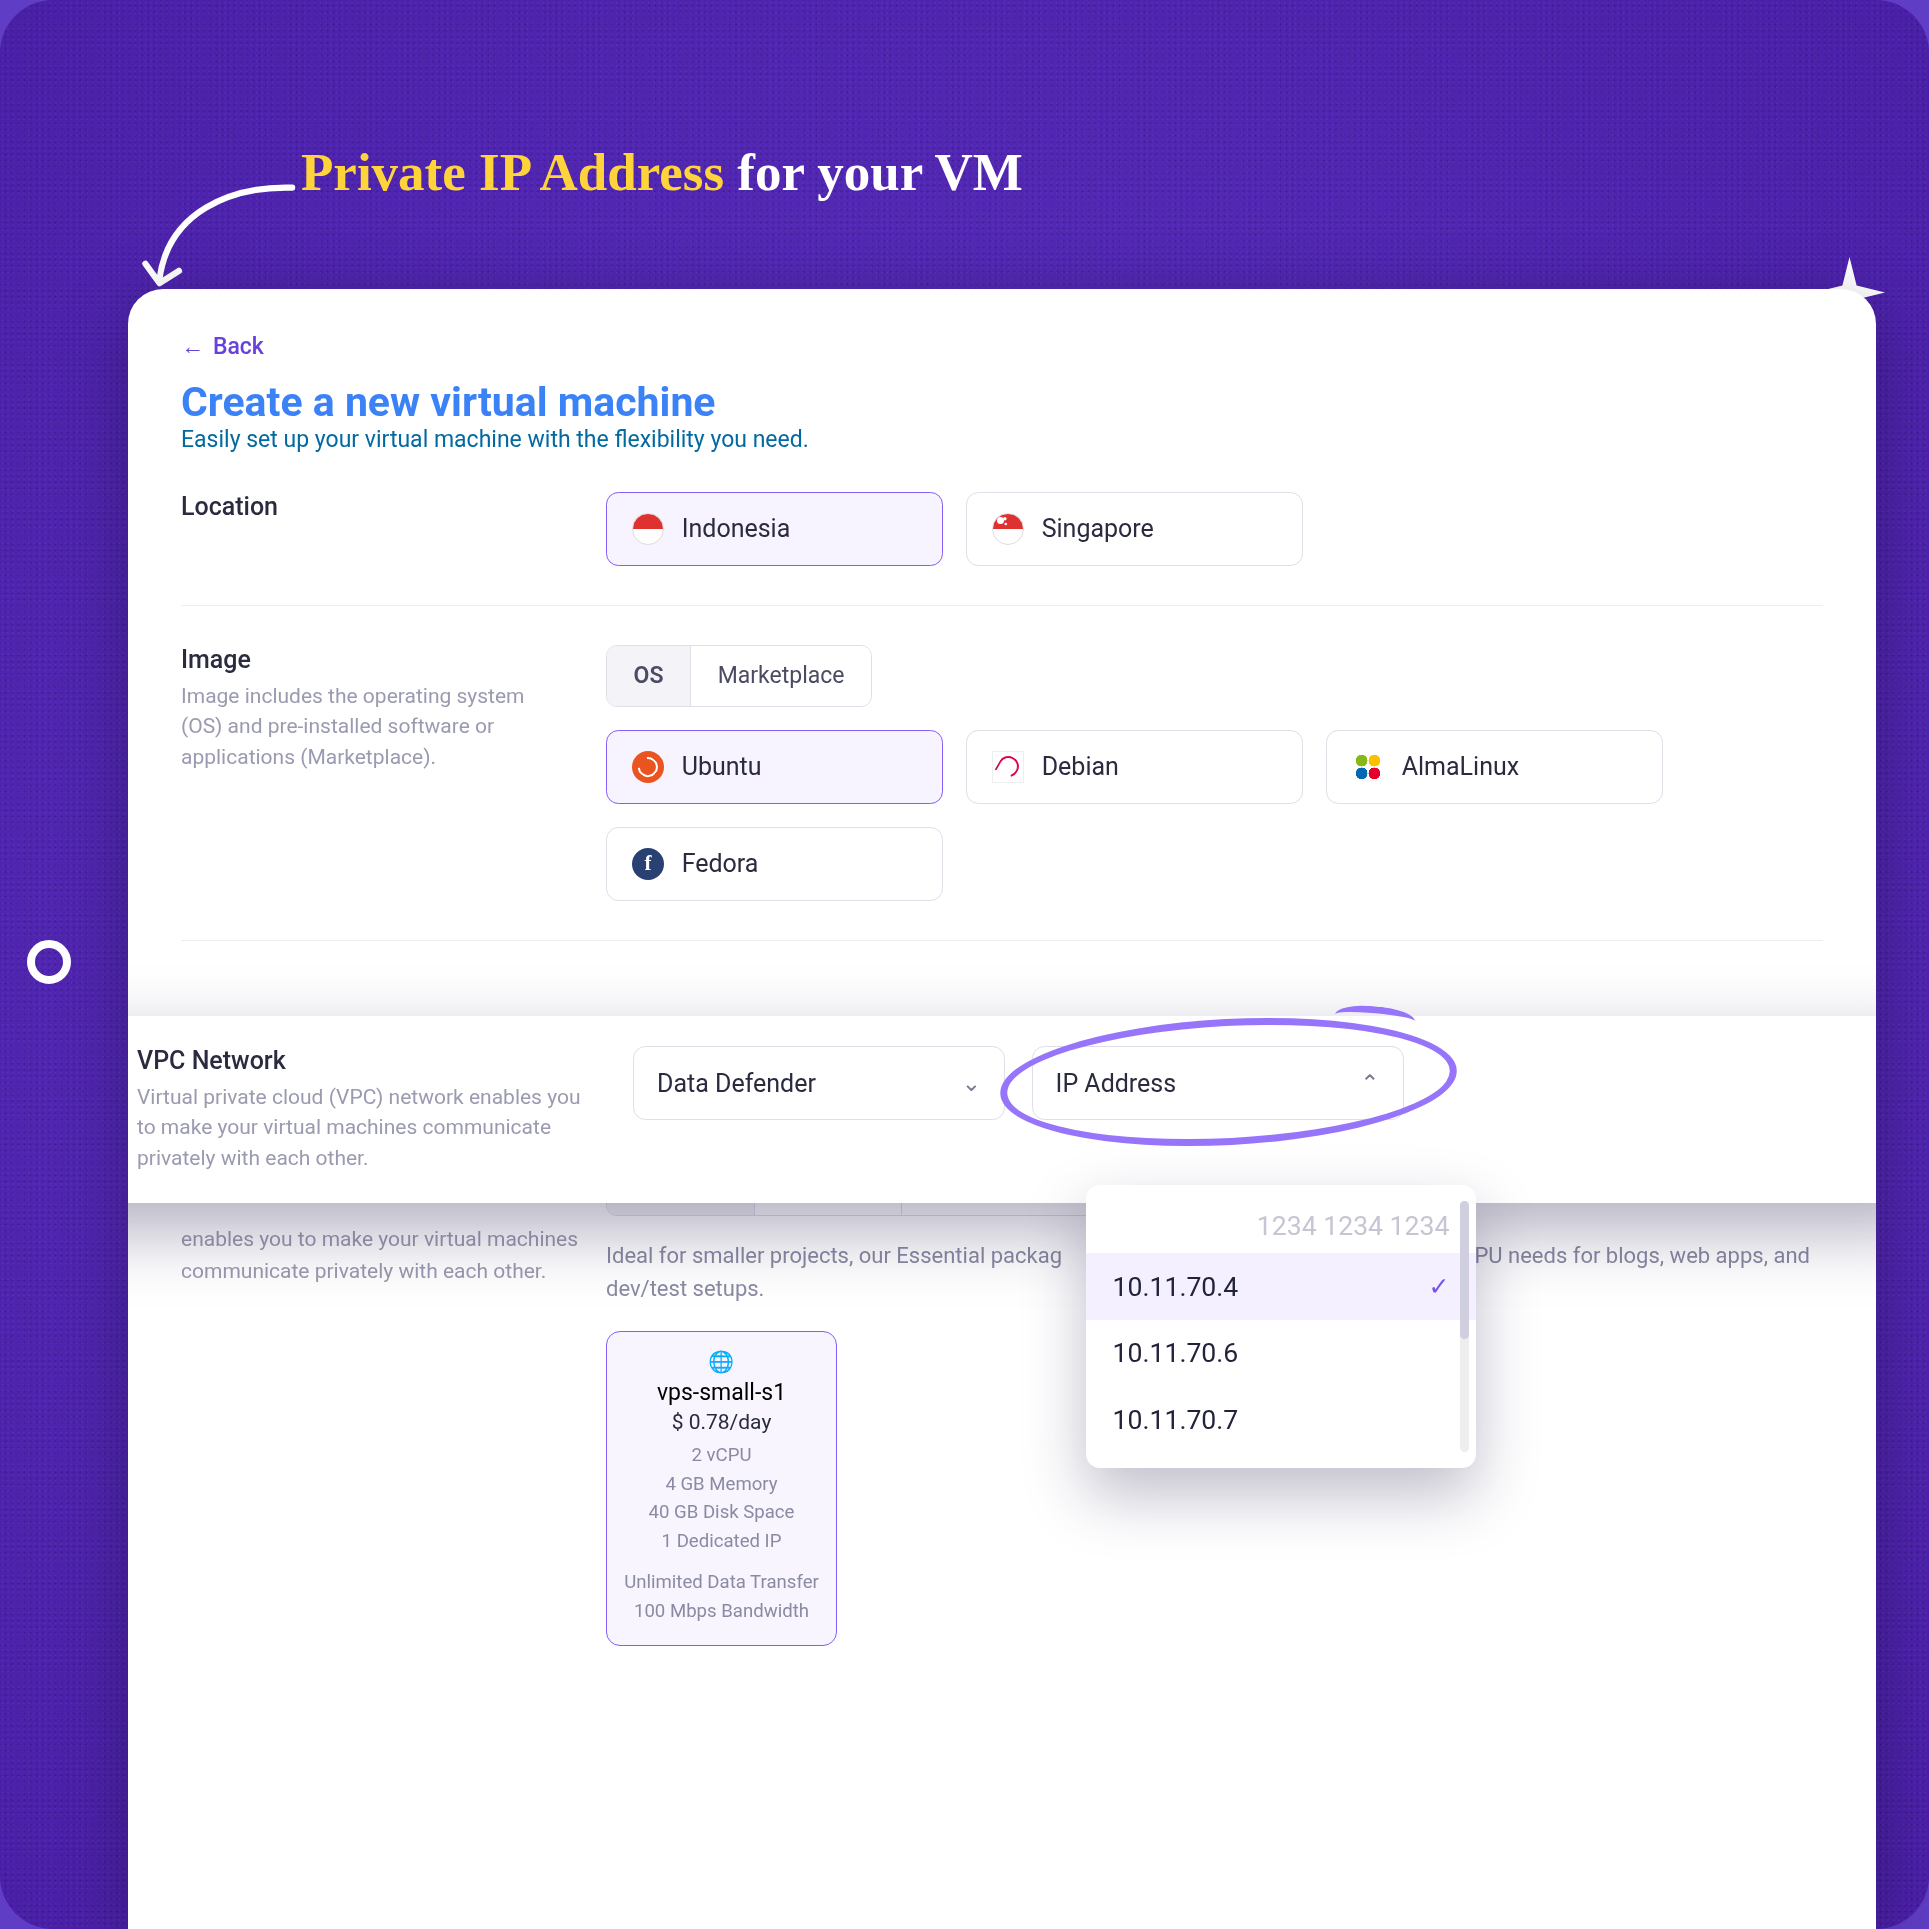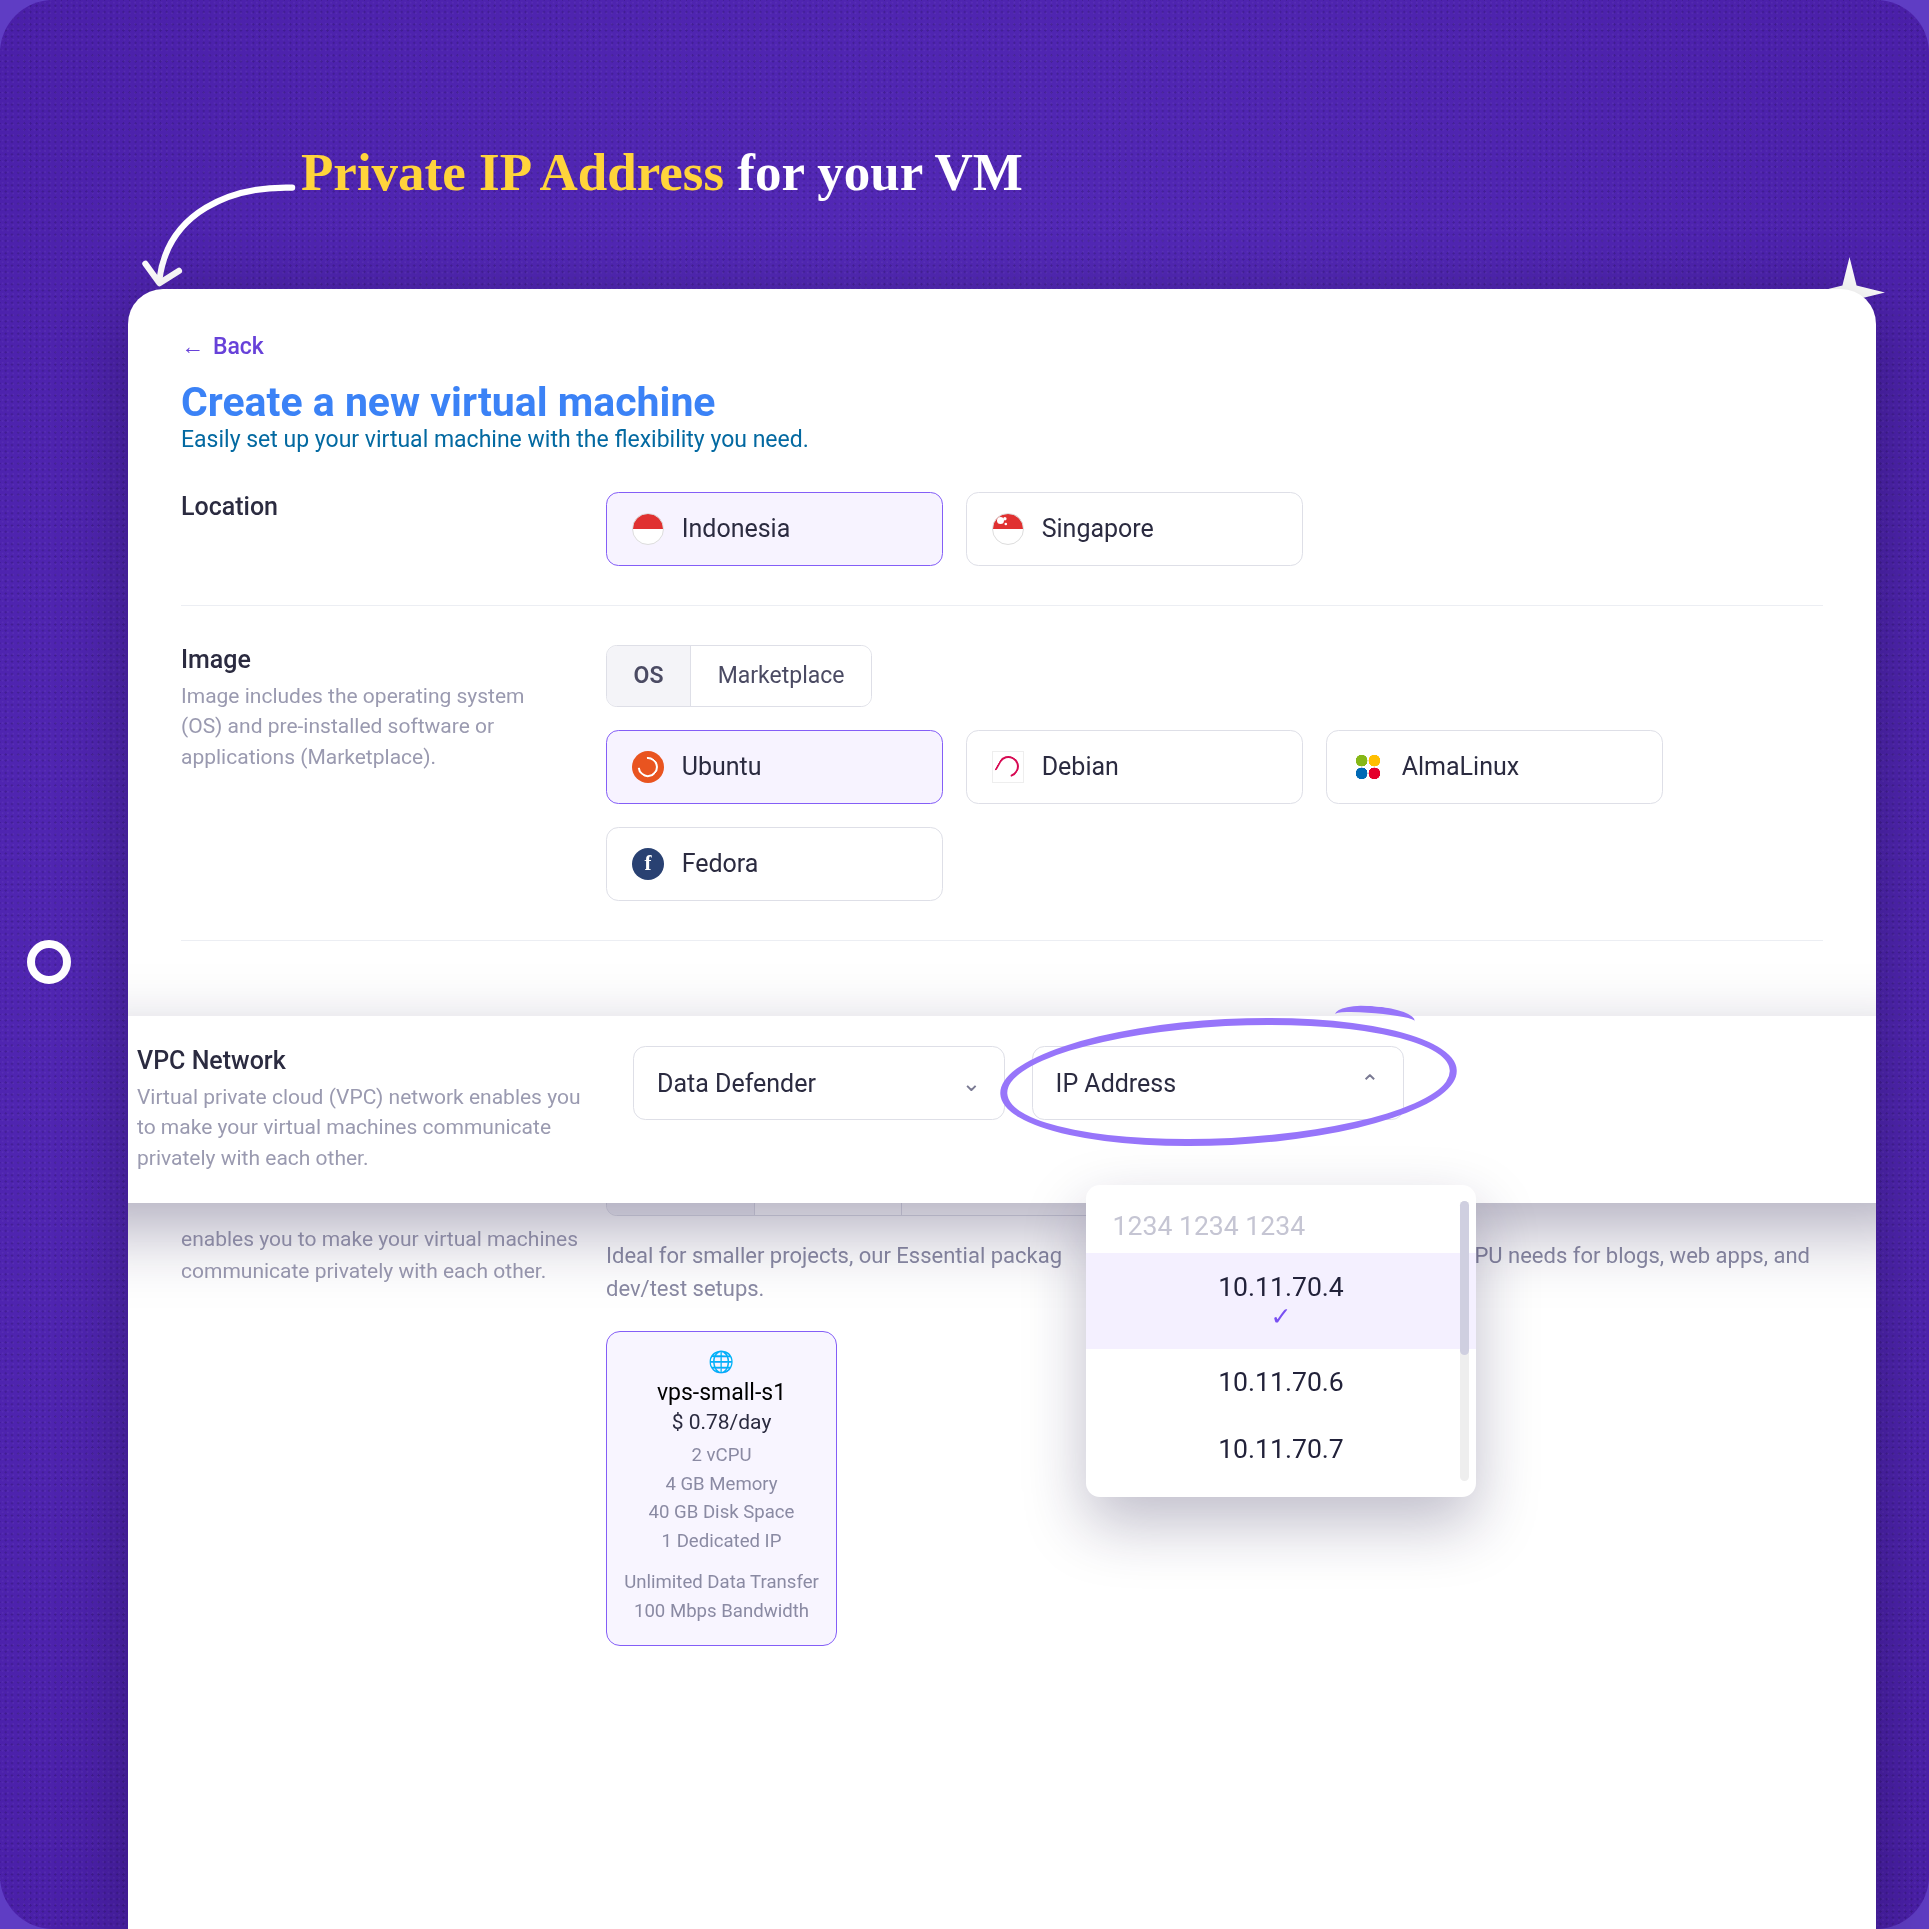--- a/index.html
+++ b/index.html
@@ -94,24 +94,24 @@
     transform: rotate(-3deg);
     pointer-events:none;
   }
   .circle-mark::after{
     content:""; position:absolute; right:32px; top:-12.4px; width:80px; height:16px;
     border-top:7px solid #9775fa; border-radius:50%; transform:rotate(8deg);
   }
   .dropdown {
     position:absolute; top:896px; left:958px; width:390px;
     background:#fff; border-radius:14px; box-shadow:0 26.6px 62px rgba(30,20,70,.28);
-    padding:12.4px 0 16px; z-index:6;
+    padding:12.4px 0 16px; z-index:6;text-align:right;
   }
   .dropdown .search { padding:12.4px 26.6px; color:#c5c5d3; font-size:26.6px; }
-  .dropdown .item { padding:17.7px 26.6px; font-size:26.6px; color:#22223a; display:flex; justify-content:space-between; align-items:center; cursor:pointer;flex-direction:column; }
+  .dropdown .item { padding:17.7px 26.6px; font-size:26.6px; color:#22223a; display:flex; justify-content:space-between; align-items:center; cursor:pointer; }
   .dropdown .item.active { background:#f4f0ff; }
   .dropdown .check { color:#7950f2; font-size:25px; }
   .dropdown .scrollbar { position:absolute; right:7px; top:16px; bottom:16px; width:8.9px; background:#eee; border-radius:5.3px; }
   .dropdown .scrollbar .thumb { position:absolute; left:0; right:0; top:0; height:55%; background:#cfcfe0; border-radius:5.3px; }
   .underlay-help { font-size:21px; color:#9a9ab0; line-height:1.5; margin-left:0; width:426px; position:absolute; top:935px; left:53px; }
 
   .pkg-desc { font-size:22px; color:#8a8aa3; line-height:1.5; margin-top:23px; width:100%; }
   .plan {
     margin-top:26.6px; width:231px; border:1.8px solid #845ef7; border-radius:14px;
     background:#f8f5ff; padding:17.7px 10.6px 19.5px; text-align:center;

